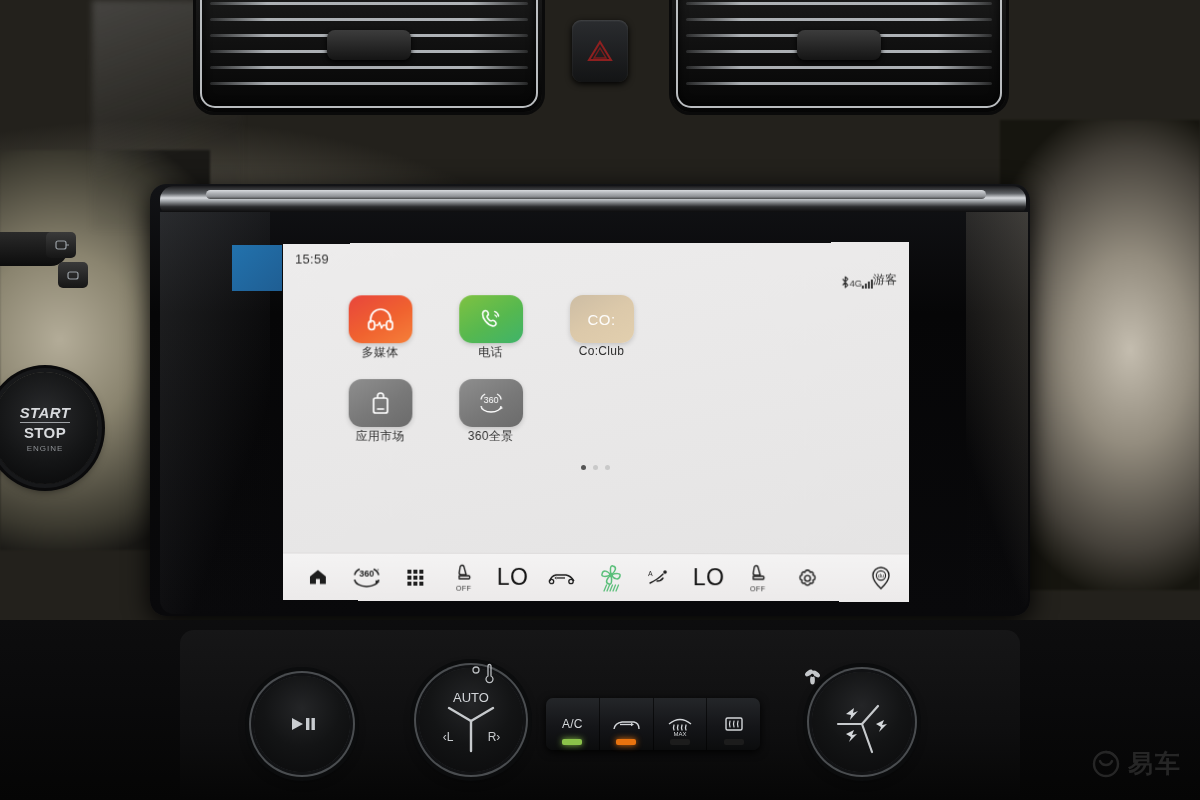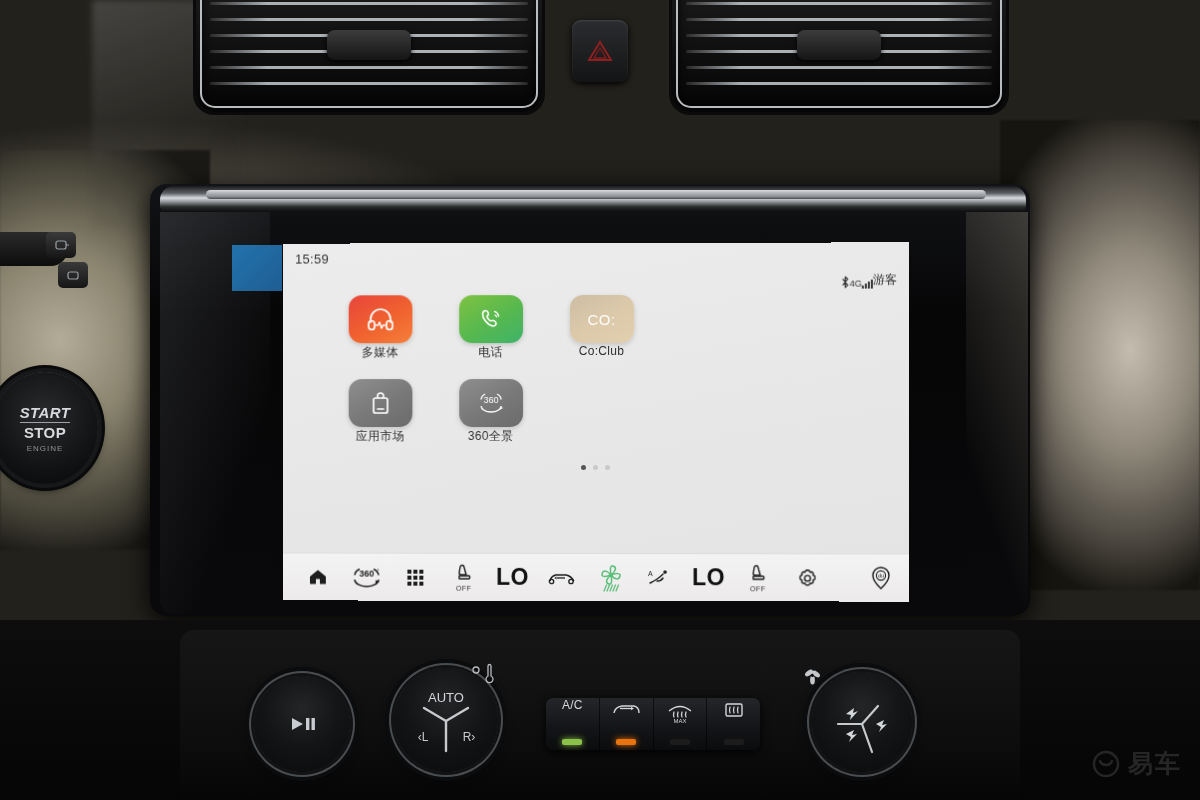--- a/index.html
+++ b/index.html
@@ -204,42 +204,42 @@
     display:flex; align-items:center;
   }
   .dock-left { display:flex; align-items:center; gap:0; padding-left:10px; }
   .dock-right { display:flex; align-items:center; gap:24px; margin-left:auto; padding-right:18px; }
   .dock-item {
     width:49px; height:46px;
     display:flex; flex-direction:column; align-items:center; justify-content:center;
     color:#1d1d1d; position:relative;
   }
   .dock-item .sub { font-size:7px; letter-spacing:.5px; margin-top:-1px; color:#303030; }
-  .temp-text { font-size:23px; letter-spacing:.5px; color:#111; font-weight:700; }
+  .temp-text { font-size:23px; letter-spacing:.5px; color:#111; font-weight:400; }
 
   
   .knob {
     position:absolute; border-radius:50%;
     background: radial-gradient(circle at 50% 34%, #242527 0%, #131415 48%, #0a0a0b 100%);
     box-shadow: 0 0 0 3px #111214, 0 0 0 5px #4a4d50, 0 0 0 9px #0b0c0d, 0 4px 14px #000;
     display:flex; align-items:center; justify-content:center;
   }
   .knob-media { left:254px; top:676px; width:96px; height:96px; }
-  .knob-auto  { left:394px; top:668px; width:104px; height:104px; }
+  .knob-auto  { left:419px; top:668px; width:104px; height:104px; }
   .knob-fan   { left:812px; top:672px; width:100px; height:100px; }
 
   .btn-strip {
     position:absolute; left:546px; top:698px; width:214px; height:52px;
     background: linear-gradient(180deg,#242629 0%, #141518 55%, #0b0c0d 100%);
     border-radius:7px;
     display:flex; box-shadow: 0 2px 8px #000;
   }
   .strip-btn {
     flex:1; position:relative;
-    display:flex; align-items:flex-start; justify-content:center;
+    display:flex; align-items:center; justify-content:center;
     border-right:1px solid rgba(0,0,0,.6);
     color:#d3d6d9;
   }
   .strip-btn:last-child { border-right:none; }
   .led {
     position:absolute; bottom:5px; left:50%; transform:translateX(-50%);
     width:20px; height:6px; border-radius:2px; background:#1c1c1c;
   }
   .led.green  { background:#8bc24a; box-shadow:0 0 6px #8bc24a; }
   .led.orange { background:#e8730f; box-shadow:0 0 6px #e8730f; }

